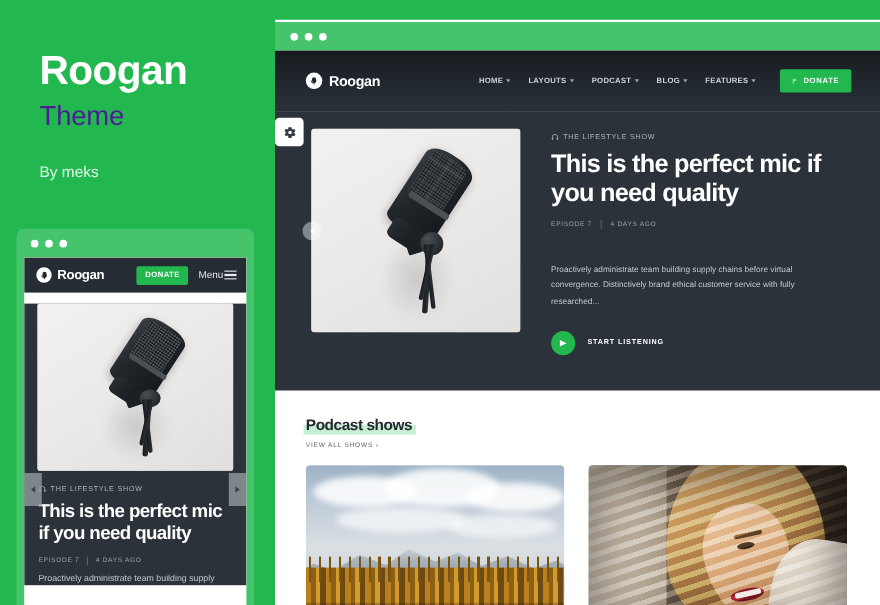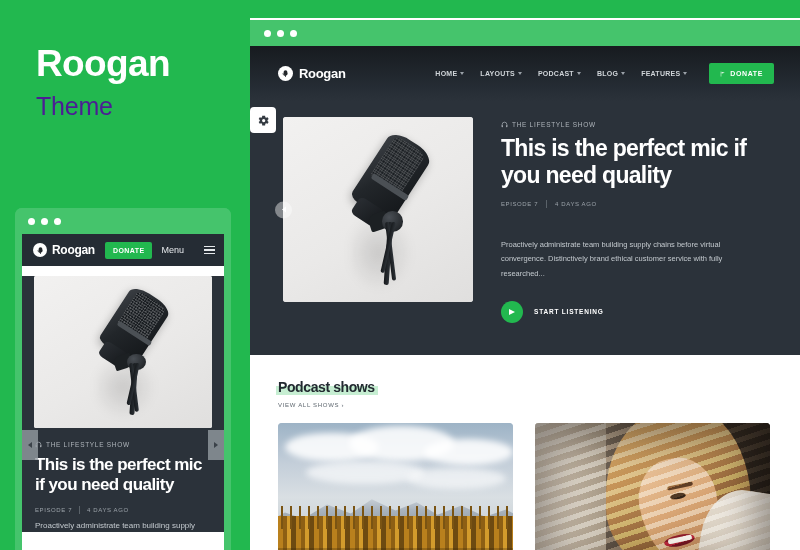--- a/index.html
+++ b/index.html
@@ -302,21 +302,21 @@
     background: #22b84f;
     color: #ffffff;
     font-size: 7px;
     font-weight: bold;
     letter-spacing: 0.4px;
     padding: 5px 8px;
     border-radius: 2px;
   }
   .mb-menu {
     margin-left: 9px;
-    display: flex; align-items: center; gap: 20px;
+    display: flex; align-items: center; gap: 1px;
     color: #e6e9ec;
     font-size: 9px;
   }
   .burger { display: flex; flex-direction: column; gap: 2px; }
   .burger i { display: block; width: 11px; height: 1.5px; background: #e6e9ec; }
 
   .mb-hero { background: #2b323a; position: relative; }
   .mb-img-wrap {
     position: relative;
     margin: 10px 12px 0 12px;
@@ -523,20 +523,21 @@
 
   
   svg { display: block; }
 </style>
 </head>
 <body>
 
 <div class="promo">
   <div class="promo-title">Roogan</div>
   <div class="promo-sub">Theme</div>
+  <div class="promo-by">By meks</div>
 </div>
 
 <div class="desktop">
 
   <div class="titlebar desktop-titlebar">
     <span class="dot"></span>
     <span class="dot"></span>
     <span class="dot"></span>
   </div>
 

